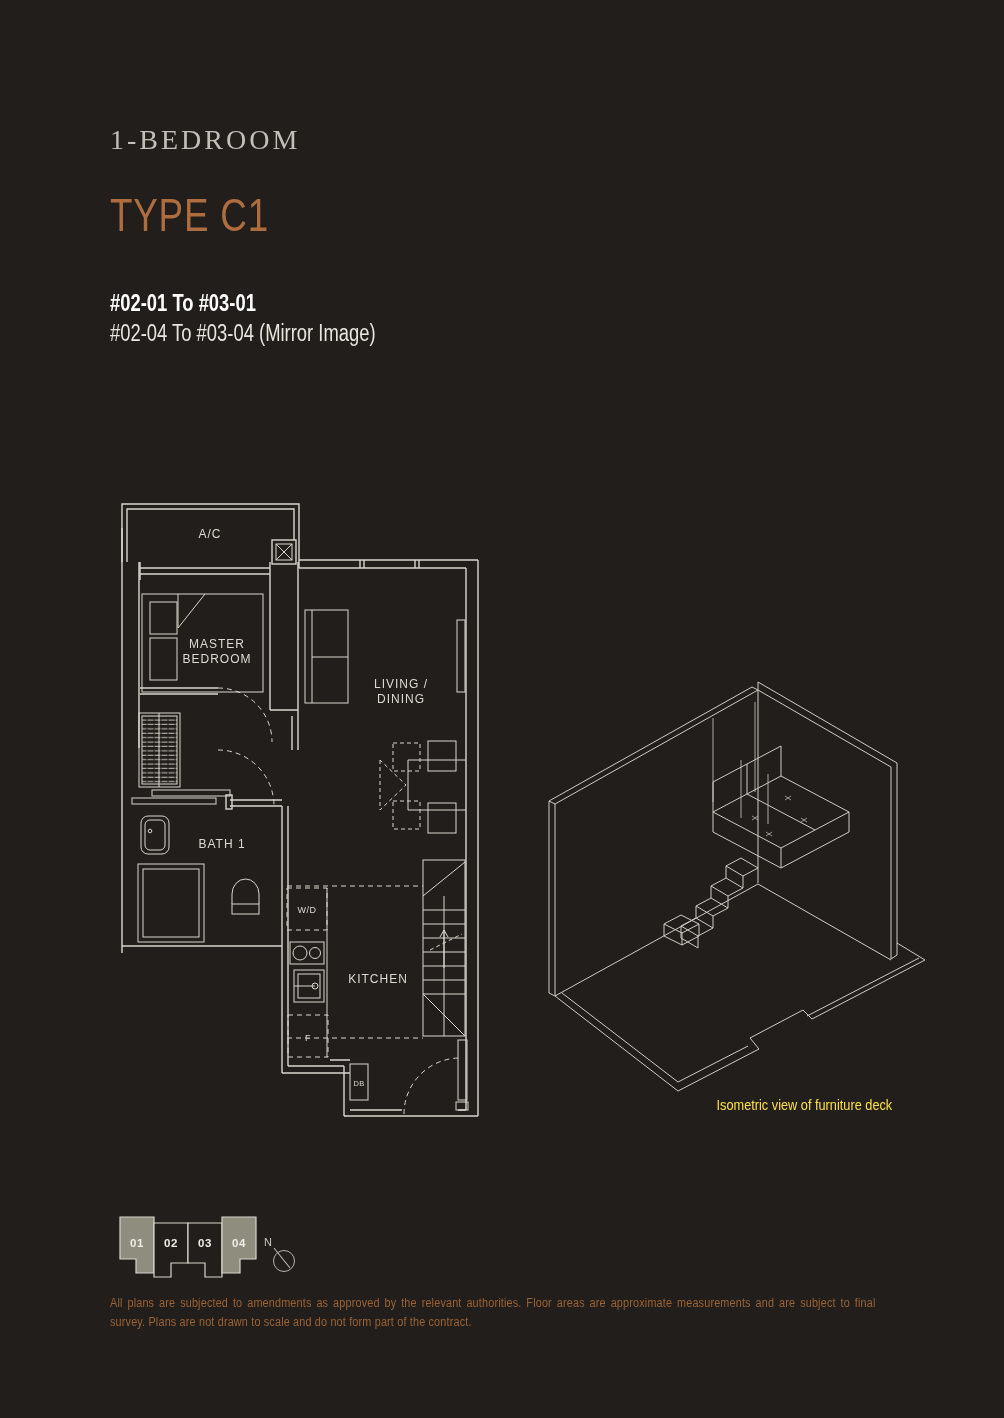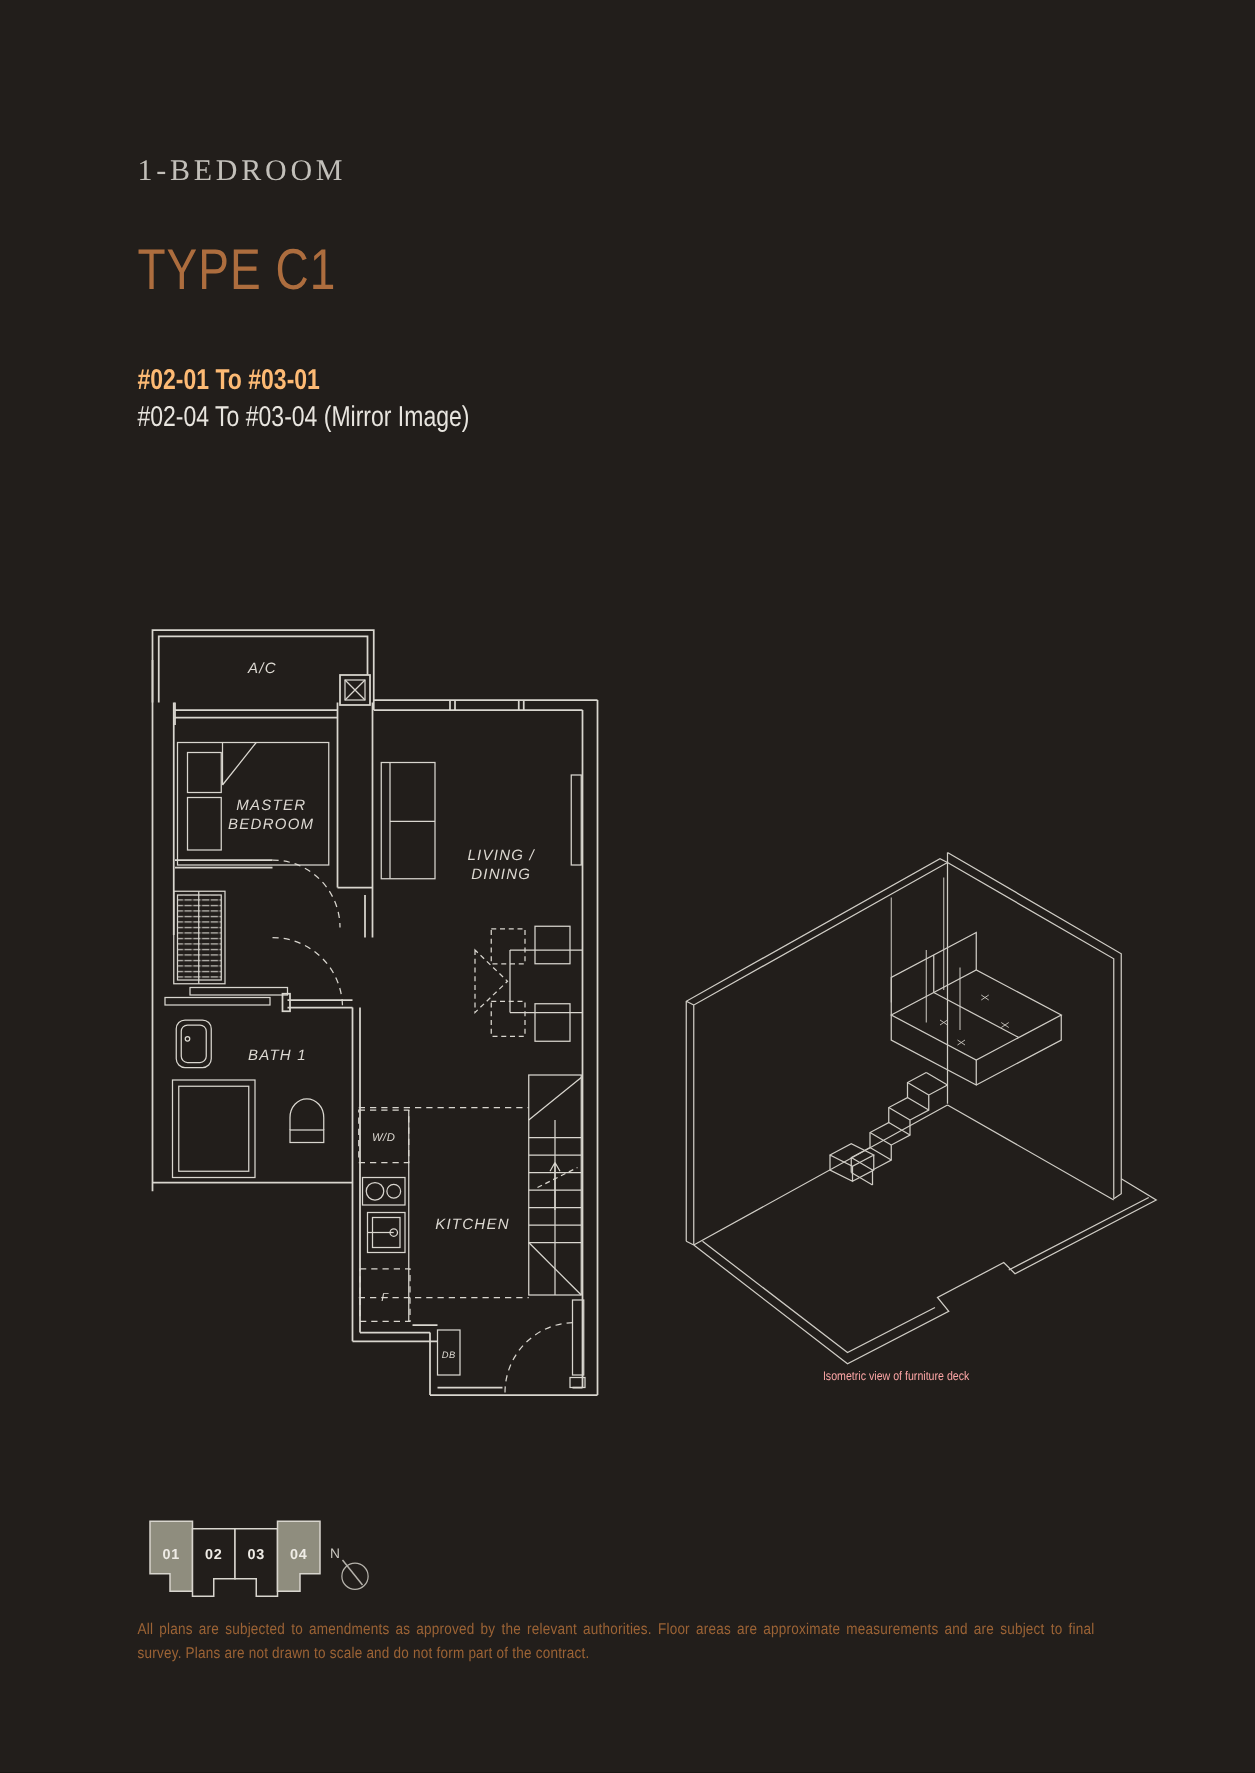--- a/index.html
+++ b/index.html
@@ -4,31 +4,31 @@
 <style>
   html,body{margin:0;padding:0;background:#15120f;}
   #page{
     position:relative;width:1004px;height:1418px;overflow:hidden;
     background:#221e1b;font-family:"Liberation Sans",sans-serif;
   }
   .abs{position:absolute;}
   .cond{display:inline-block;transform:scaleX(0.8);transform-origin:0 50%;white-space:nowrap;}
   #category{
     left:110px;top:124px;font-family:"Liberation Serif",serif;
-    font-size:24px;letter-spacing:3px;color:#c2bfb9;
+    font-size:28px;letter-spacing:3px;color:#c2bfb9;
   }
   #type-title{left:110px;top:188px;font-size:46px;color:#ad6d3e;letter-spacing:1px;}
   #area{left:110px;top:234px;font-size:40px;color:#ad6d3e;letter-spacing:1px;}
-  #unit-range-1{left:110px;top:290px;font-size:23px;font-weight:bold;color:#fdba74;}
+  #unit-range-1{left:110px;top:290px;font-size:23px;font-weight:bold;color:#ffffff;}
   #unit-range-2{left:110px;top:320px;font-size:23px;font-weight:normal;color:#e8e5df;}
-  #plan-wrap{left:112px;top:498px;width:380px;height:630px;font-style:italic;}
+  #plan-wrap{left:112px;top:498px;width:380px;height:630px;}
   #iso-wrap{left:545px;top:660px;width:420px;height:432px;}
   #iso-caption{
-    left:648px;top:1096px;width:260px;text-align:left;
-    font-size:10px;color:#fca5a5;
+    left:648px;top:1096px;width:260px;text-align:right;
+    font-size:15px;color:#fde047;
   }
   #iso-caption .cond{transform-origin:50% 50%;transform:scaleX(0.85);}
   #keyplan-wrap{left:112px;top:1203px;width:230px;height:88px;}
   #disclaimer{
     left:110px;top:1294px;width:884px;transform:scaleX(0.866);transform-origin:0 0;
     font-size:12.5px;line-height:1.55;color:#9c6335;text-align:justify;letter-spacing:0.2px;
   }
   svg text{font-family:"Liberation Sans",sans-serif;}
   .plan-label{fill:#ddd9d2;font-size:12px;letter-spacing:1px;}
   .plan-label-sm{fill:#ddd9d2;font-size:9px;letter-spacing:0.5px;}

